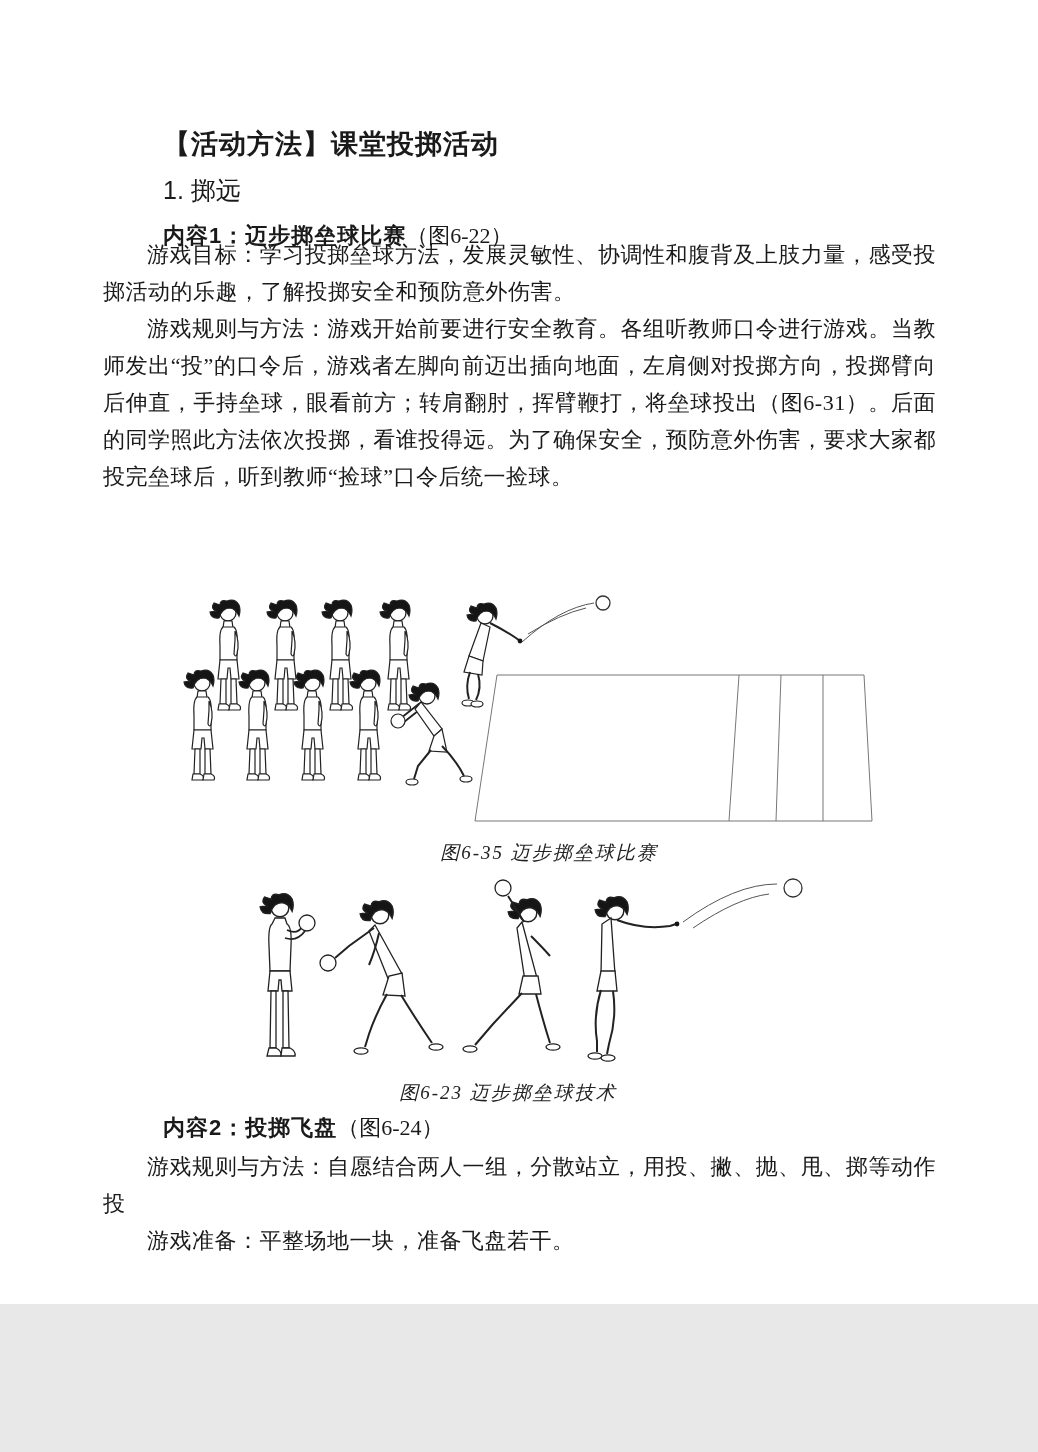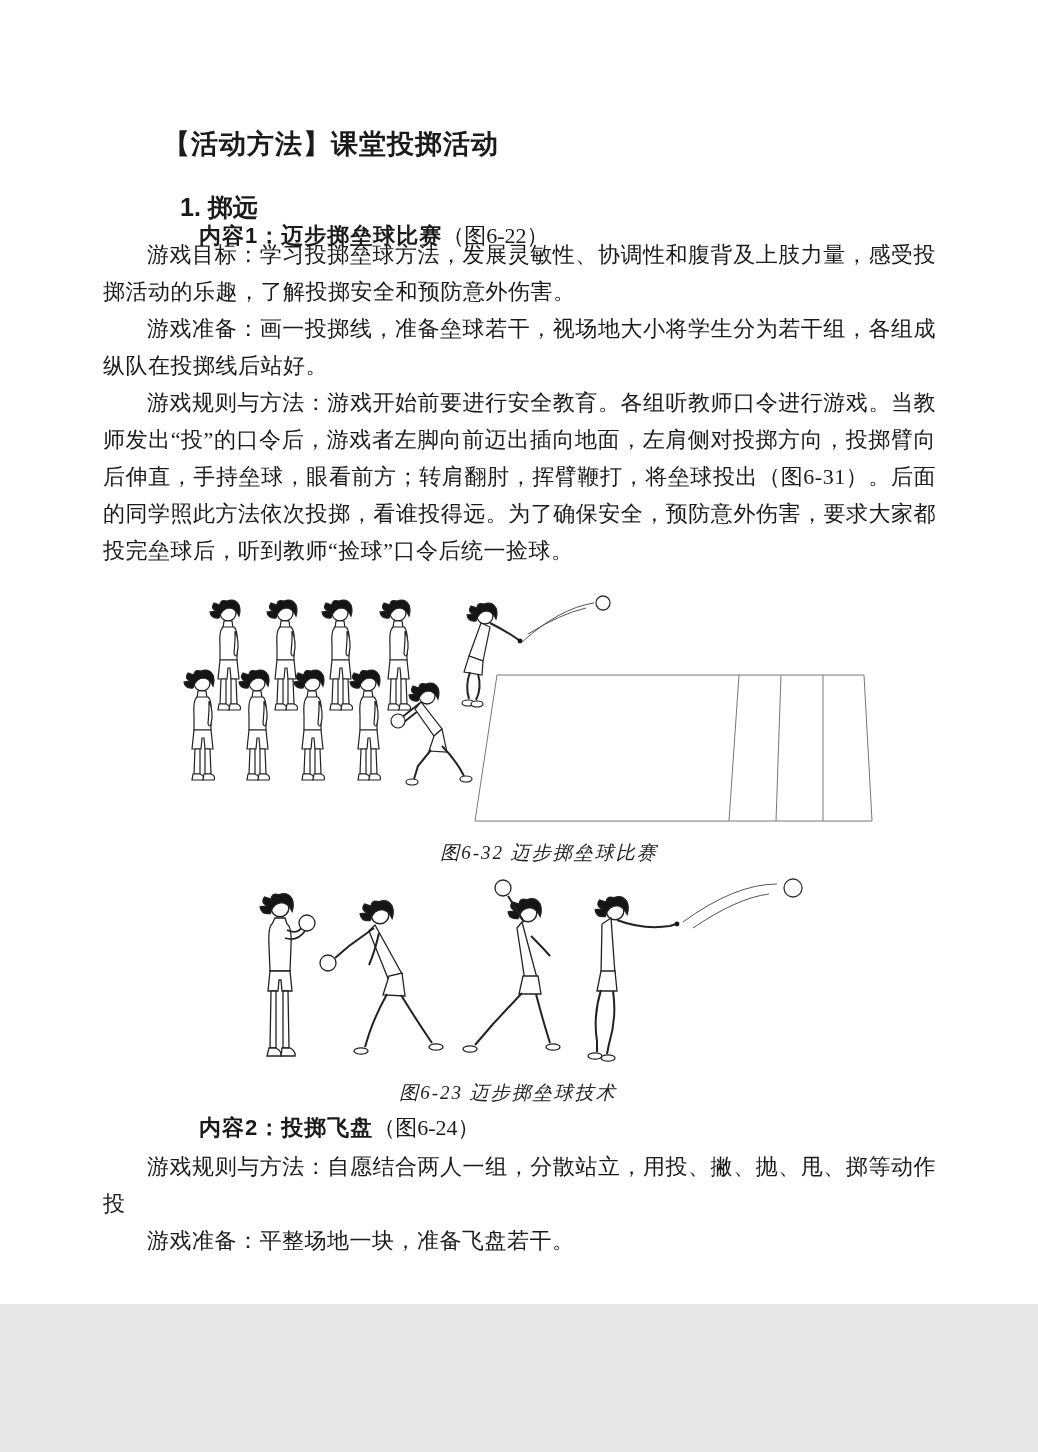--- a/index.html
+++ b/index.html
@@ -14,29 +14,29 @@
     padding-left:8px;
   }
   .h1{
     position:absolute;left:163px;top:126px;
     font-family:"Liberation Sans","DejaVu Sans",sans-serif;
     font-weight:bold;font-size:27px;letter-spacing:1px;margin:0;
   }
   .h2{
     position:absolute;left:163px;top:174px;
     font-family:"Liberation Sans","DejaVu Sans",sans-serif;
-    font-weight:bold;font-size:25px;margin:17px;
+    font-weight:normal;font-size:25px;margin:0;
   }
   .item-title{
     position:absolute;left:163px;margin:0;
     font-size:22px;white-space:nowrap;
   }
   .item-title .bold{
     font-family:"Liberation Sans","DejaVu Sans",sans-serif;
-    font-weight:bold;letter-spacing:1px;margin-left:36px;
+    font-weight:bold;letter-spacing:1px;
   }
   .item-title .ref{
     font-family:"Liberation Serif","DejaVu Serif",serif;
     font-weight:normal;
     margin-top:19px;
   }
   .bodyblock{
     position:absolute;left:103px;width:833px;
     font-size:22px;line-height:37px;text-align:justify;
     letter-spacing:0.5px;
@@ -66,21 +66,20 @@
 
 <div class="page">
 
   <h1 class="h1">【活动方法】课堂投掷活动</h1>
   <h2 class="h2">1. 掷远</h2>
 
   <p class="item-title" style="top:221px;"><span class="bold">内容1：迈步掷垒球比赛</span><span class="ref">（图6-22）</span></p>
 
   <div class="bodyblock" id="block1">
     <p>游戏目标：学习投掷垒球方法，发展灵敏性、协调性和腹背及上肢力量，感受投掷活动的乐趣，了解投掷安全和预防意外伤害。</p>
-    <p>游戏准备：画一投掷线，准备垒球若干，视场地大小将学生分为若干组，各组成纵队在投掷线后站好。</p>
     <p>游戏规则与方法：游戏开始前要进行安全教育。各组听教师口令进行游戏。当教师发出“投”的口令后，游戏者左脚向前迈出插向地面，左肩侧对投掷方向，投掷臂向后伸直，手持垒球，眼看前方；转肩翻肘，挥臂鞭打，将垒球投出（图6-31）。后面的同学照此方法依次投掷，看谁投得远。为了确保安全，预防意外伤害，要求大家都投完垒球后，听到教师“捡球”口令后统一捡球。</p>
   </div>
 
   <figure id="fig22">
     <svg width="722" height="250" viewBox="0 0 722 250">
       <defs>
         <g id="hair">
             <path d="M-9,5 Q-17,6 -18,-1 L-12,-2 Q-18,-5 -14,-10 L-8,-8 Q-8,-14 -1,-12 Q7,-15 11,-8 Q13,-3 11,3 Q8,-4 2,-5 Q-6,-5 -9,5 Z" fill="#151515"></path>
           </g>
         <g id="head">
@@ -144,21 +143,21 @@
         <ellipse cx="244" cy="196" rx="6" ry="3"></ellipse>
         <ellipse cx="298" cy="193" rx="6" ry="3"></ellipse>
       </g>
 
       <g stroke="#555" fill="none" stroke-width="1">
         <path d="M354,56 Q392,22 426,17"></path>
         <path d="M360,48 Q392,28 418,22"></path>
         <circle cx="435" cy="17" r="7" fill="#fff" stroke="#333" stroke-width="1.3"></circle>
       </g>
     </svg>
-    <figcaption>图6-32 迈步掷垒球比赛</figcaption>
+    <figcaption>图6-35 迈步掷垒球比赛</figcaption>
   </figure>
 
   <figure id="fig23">
     <svg width="570" height="200" viewBox="0 0 570 200">
 
       <g stroke="#222" fill="#fff" stroke-width="1.3">
         <use href="#head" transform="translate(35,32) scale(1.1)"></use>
         <path d="M30,42 L27,48 Q23,51 24,70 L25,95 L45,95 L46,70 Q47,51 42,48 L40,42 Z"></path>
         <path d="M42,54 Q52,59 57,51 M40,62 Q52,66 60,55" fill="none" stroke-width="1.8"></path>
         <circle cx="62" cy="47" r="8"></circle>

